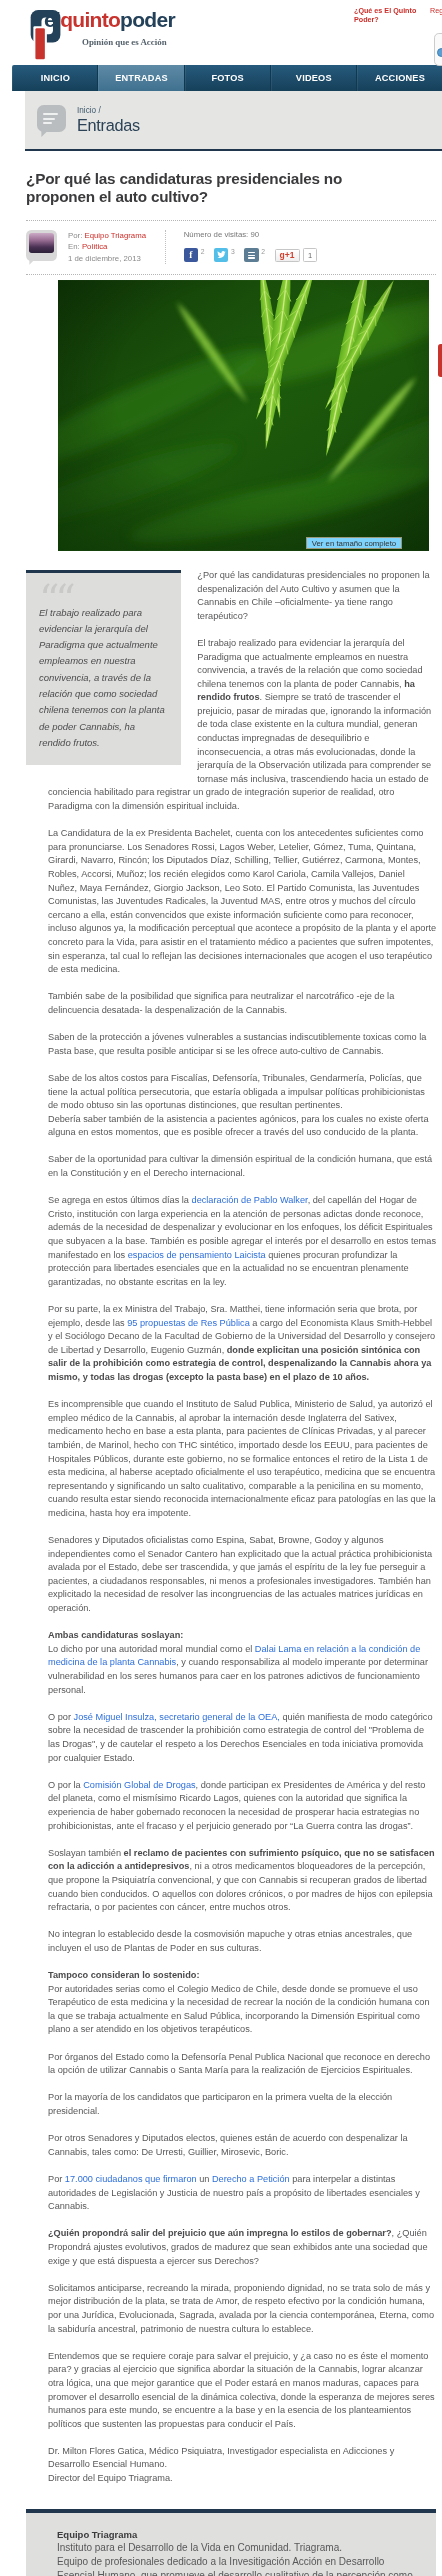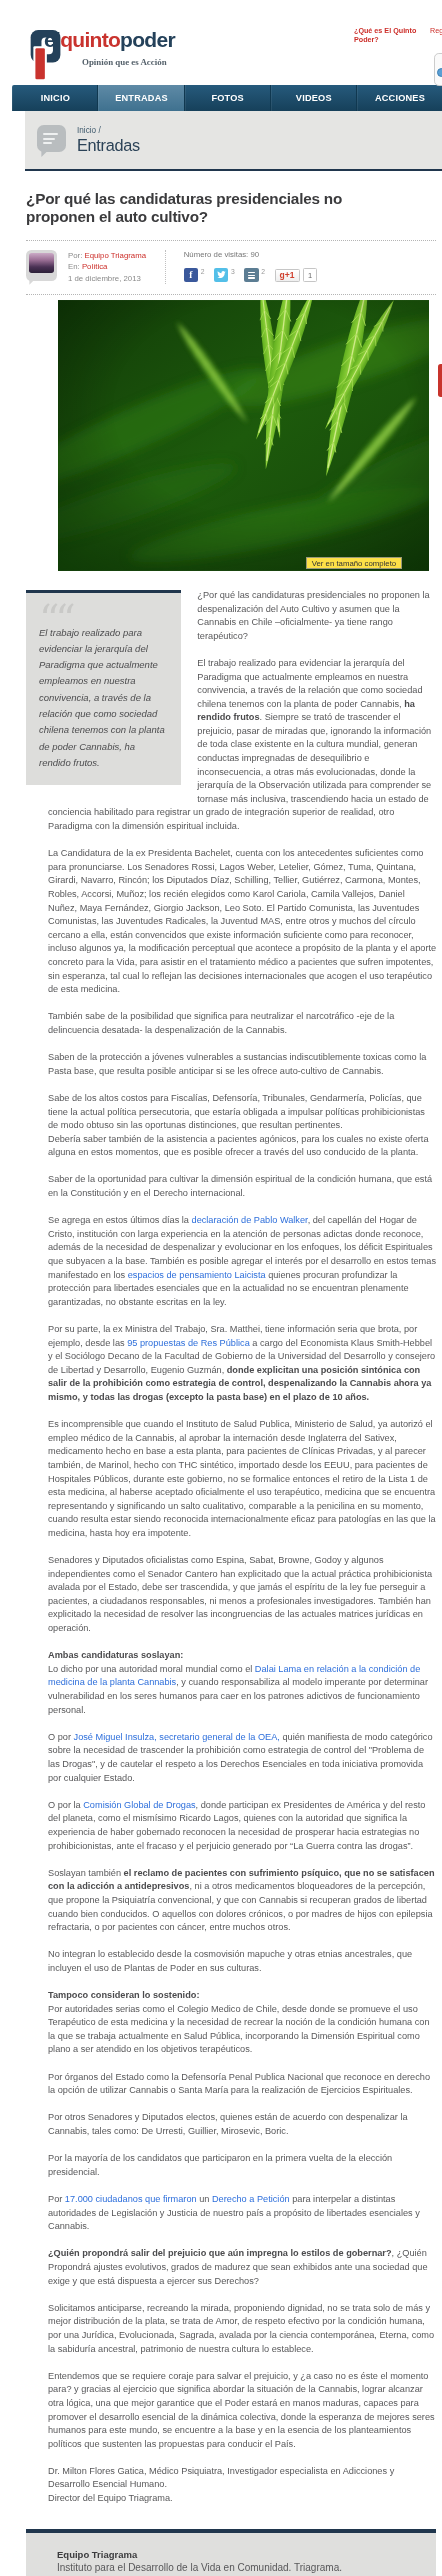--- a/index.html
+++ b/index.html
@@ -1,19 +1,19 @@
 <!DOCTYPE html>
 <html style="font-size:11px"><head>
 <meta charset="utf-8">
 <style>
   html,body{margin:0;padding:0;background:#fff;}
   .page{position:relative;width:443px;overflow:hidden;background:#fff;
         font-family:"Liberation Sans","DejaVu Sans",sans-serif;color:#58585a;}
   
-  .hdr{position:relative;height:65px;background:#fff;margin-top:20px;}
+  .hdr{position:relative;height:65px;background:#fff;}
   .logo{position:absolute;left:24.5px;top:9.5px;display:flex;align-items:flex-start;}
   .logo-word{position:absolute;left:44px;top:8.2px;font-size:21px;font-weight:bold;
              letter-spacing:-0.7px;color:#24415a;}
   .logo-word .red{color:#c9332e;}
   .tagline{position:absolute;left:82px;top:37px;font-size:8.9px;font-weight:bold;color:#55616b;font-family:Liberation Serif, serif;}
   .toplink{position:absolute;top:6.1px;font-size:7.2px;color:#cc2d28;text-decoration:none;}
   .tl1{left:354px;font-weight:bold;} .tl2{left:430px;}
   .search-stub{position:absolute;right:-23px;top:33px;width:30px;height:31px;background:#fafafa;
                border:0.7px solid #ccc;border-radius:4.8px;}
   .search-dot{position:absolute;left:2px;top:13.6px;width:7.5px;height:7.5px;border-radius:50%;
@@ -61,21 +61,21 @@
   .tw{background:#53bfe8;}
   .sh{background:#5c7d93;flex-direction:column;gap:1.4px;}
   .sh i{display:block;width:7.5px;height:1.4px;background:#fff;border-radius:0.7px;}
   .cnt{font-size:6.8px;color:#999;margin:-6.8px 9.5px 0 2.7px;}
   .gbtn{border:0.7px solid #c6c6c6;border-radius:1.4px;background:linear-gradient(#fff,#efefef);
         padding:0.7px 4.1px;font-size:8.5px;font-weight:bold;color:#d0402e;cursor:pointer;}
   .gcnt{border:0.7px solid #c6c6c6;border-radius:1.4px;font-size:7.5px;color:#666;padding:1.4px 4.1px;
         margin-left:3.4px;background:#fff;}
   
   .hero{position:relative;margin:5.4px 0 17.7px 32px;width:371px;height:271px;}
-  .img-caption{position:absolute;right:27px;bottom:2px;background:#fde047;border:0.7px solid #9a9a7a;
+  .img-caption{position:absolute;right:27px;bottom:2px;background:#7dd3fc;border:0.7px solid #9a9a7a;
         padding:0.7px 4.8px;font-size:7.8px;color:#333;cursor:pointer;}
   
   .article-body{font-size:9.2px;line-height:13.6px;color:#58585a;}
   .article-body p{margin:0 0 13.6px;padding-left:22px;}
   .article-body strong{color:#4c4c4e;}
   a.lnk{color:#2e6fdb;text-decoration:none;}
   .quote-box{float:left;width:129px;padding:8.2px 13px 13.6px;margin:1.4px 16.3px 9.5px 0;
         background:#dddddb;border-top:3.4px solid #20364d;font-style:italic;
         font-size:9.5px;line-height:16.3px;color:#4c4c4e;}
   .qmark{display:block;height:23px;font-style:normal;font-size:40px;line-height:35px;
@@ -247,22 +247,22 @@
         <p><span>Por su parte, la ex Ministra del Trabajo, Sra. Matthei, tiene información seria que brota, por ejemplo, desde las </span><a href="#" class="lnk">95 propuestas de Res Pública</a><span> a cargo del Economista Klaus Smith-Hebbel y el Sociólogo Decano de la Facultad de Gobierno de la Universidad del Desarrollo y consejero de Libertad y Desarrollo, Eugenio Guzmán, </span><strong>donde explicitan una posición sintónica con salir de la prohibición como estrategia de control, despenalizando la Cannabis ahora ya mismo, y todas las drogas (excepto la pasta base) en el plazo de 10 años.</strong></p>
         <p><span>Es incomprensible que cuando el Instituto de Salud Publica, Ministerio de Salud, ya autorizó el empleo médico de la Cannabis, al aprobar la internación desde Inglaterra del Sativex, medicamento hecho en base a esta planta, para pacientes de Clínicas Privadas, y al parecer también, de Marinol, hecho con THC sintético, importado desde los EEUU, para pacientes de Hospitales Públicos, durante este gobierno, no se formalice entonces el retiro de la Lista 1 de esta medicina, al haberse aceptado oficialmente el uso terapéutico, medicina que se encuentra representando y significando un salto cualitativo, comparable a la penicilina en su momento, cuando resulta estar siendo reconocida internacionalmente eficaz para patologías en las que la medicina, hasta hoy era impotente.</span></p>
         <p><span>Senadores y Diputados oficialistas como Espina, Sabat, Browne, Godoy y algunos independientes como el Senador Cantero han explicitado que la actual práctica prohibicionista avalada por el Estado, debe ser trascendida, y que jamás el espíritu de la ley fue perseguir a pacientes, a ciudadanos responsables, ni menos a profesionales investigadores. También han explicitado la necesidad de resolver las incongruencias de las actuales matrices jurídicas en operación.</span></p>
         <p><strong>Ambas candidaturas soslayan:</strong><br><span>Lo dicho por una autoridad moral mundial como el </span><a href="#" class="lnk">Dalai Lama en relación a la condición de medicina de la planta Cannabis</a><span>, y cuando responsabiliza al modelo imperante por determinar vulnerabilidad en los seres humanos para caer en los patrones adictivos de funcionamiento personal.</span></p>
         <p><span>O por </span><a href="#" class="lnk">José Miguel Insulza, secretario general de la OEA,</a><span> quién manifiesta de modo categórico sobre la necesidad de trascender la prohibición como estrategia de control del "Problema de las Drogas", y de cautelar el respeto a los Derechos Esenciales en toda iniciativa promovida por cualquier Estado.</span></p>
         <p><span>O por la </span><a href="#" class="lnk">Comisión Global de Drogas</a><span>, donde participan ex Presidentes de América y del resto del planeta, como el mismísimo Ricardo Lagos, quienes con la autoridad que significa la experiencia de haber gobernado reconocen la necesidad de prosperar hacia estrategias no prohibicionistas, ante el fracaso y el perjuicio generado por “La Guerra contra las drogas”.</span></p>
         <p><span>Soslayan también </span><strong>el reclamo de pacientes con sufrimiento psíquico, que no se satisfacen con la adicción a antidepresivos</strong><span>, ni a otros medicamentos bloqueadores de la percepción, que propone la Psiquiatría convencional, y que con Cannabis si recuperan grados de libertad cuando bien conducidos. O aquellos con dolores crónicos, o por madres de hijos con epilepsia refractaria, o por pacientes con cáncer, entre muchos otros.</span></p>
         <p><span>No integran lo establecido desde la cosmovisión mapuche y otras etnias ancestrales, que incluyen el uso de Plantas de Poder en sus culturas.</span></p>
         <p><strong>Tampoco consideran lo sostenido:</strong><br><span>Por autoridades serias como el Colegio Medico de Chile, desde donde se promueve el uso Terapéutico de esta medicina y la necesidad de recrear la noción de la condición humana con la que se trabaja actualmente en Salud Pública, incorporando la Dimensión Espiritual como plano a ser atendido en los objetivos terapéuticos.</span></p>
         <p><span>Por órganos del Estado como la Defensoría Penal Publica Nacional que reconoce en derecho la opción de utilizar Cannabis o Santa María para la realización de Ejercicios Espirituales.</span></p>
+        <p><span>Por la mayoría de los candidatos que participaron en la primera vuelta de la elección presidencial.</span></p>
         <p><span>Por otros Senadores y Diputados electos, quienes están de acuerdo con despenalizar la Cannabis, tales como: De Urresti, Guillier, Mirosevic, Boric.</span></p>
-        <p><span>Por la mayoría de los candidatos que participaron en la primera vuelta de la elección presidencial.</span></p>
         <p><span>Por </span><a href="#" class="lnk">17.000 ciudadanos que firmaron</a><span> un </span><a href="#" class="lnk">Derecho a Petición</a><span> para interpelar a distintas autoridades de Legislación y Justicia de nuestro país a propósito de libertades esenciales y Cannabis.</span></p>
         <p><strong>¿Quién propondrá salir del prejuicio que aún impregna lo estilos de gobernar?</strong><span>, ¿Quién Propondrá ajustes evolutivos, grados de madurez que sean exhibidos ante una sociedad que exige y que está dispuesta a ejercer sus Derechos?</span></p>
         <p><span>Solicitamos anticiparse, recreando la mirada, proponiendo dignidad, no se trata solo de más y mejor distribución de la plata, se trata de Amor, de respeto efectivo por la condición humana, por una Jurídica, Evolucionada, Sagrada, avalada por la ciencia contemporánea, Eterna, como la sabiduría ancestral, patrimonio de nuestra cultura lo establece.</span></p>
         <p><span>Entendemos que se requiere coraje para salvar el prejuicio, y ¿a caso no es éste el momento para? y gracias al ejercicio que significa abordar la situación de la Cannabis, lograr alcanzar otra lógica, una que mejor garantice que el Poder estará en manos maduras, capaces para promover el desarrollo esencial de la dinámica colectiva, donde la esperanza de mejores seres humanos para este mundo, se encuentre a la base y en la esencia de los planteamientos políticos que sustenten las propuestas para conducir el País.</span></p>
         <p><span>Dr. Milton Flores Gatica, Médico Psiquiatra, Investigador especialista en Adicciones y Desarrollo Esencial Humano.</span><br><span>Director del Equipo Triagrama.</span></p>
       </div>
 
     <div class="bio-box">
       <p class="bio-name">Equipo Triagrama</p>
       <p class="bio-line">Instituto para el Desarrollo de la Vida en Comunidad. Triagrama.</p>

